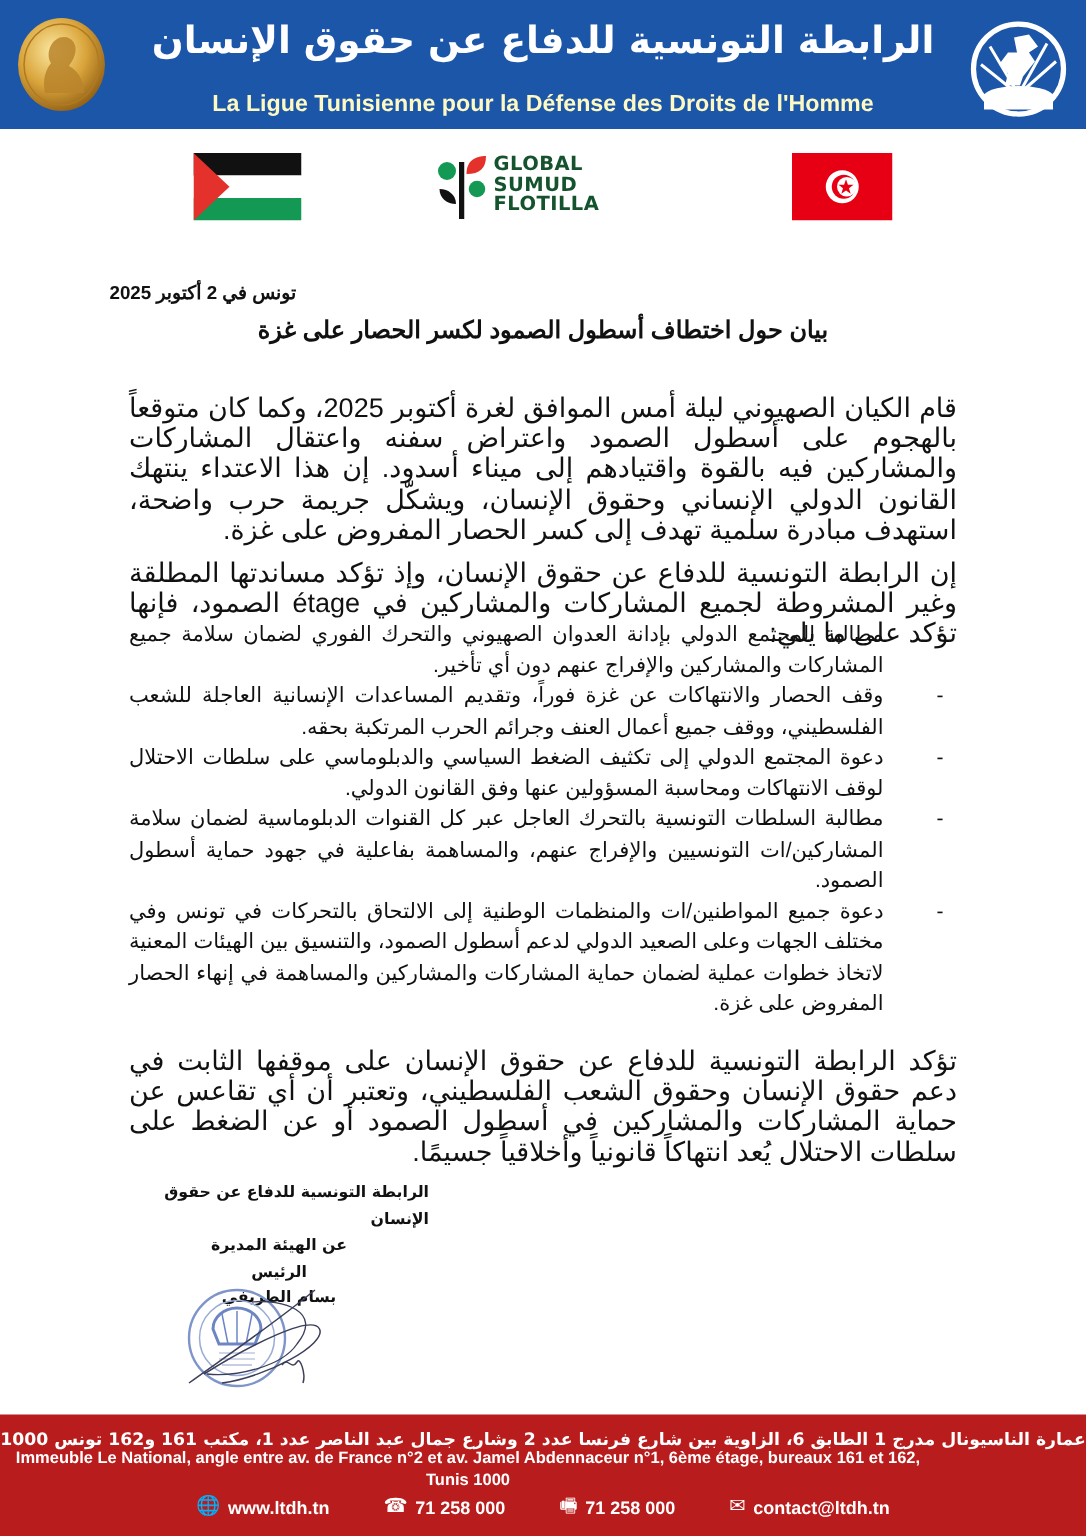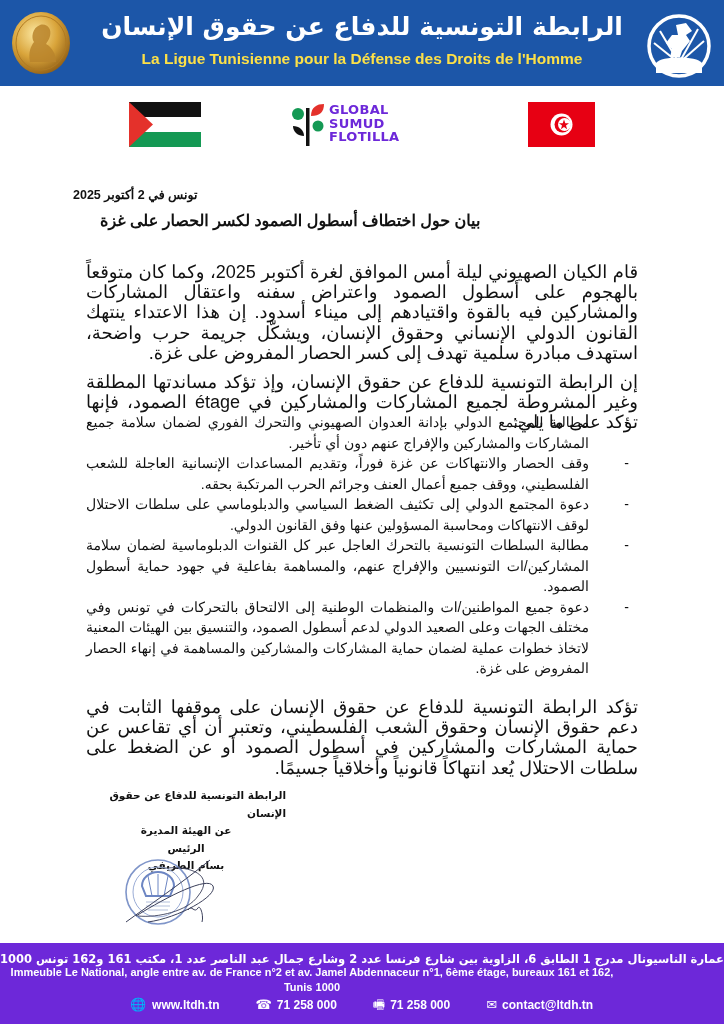--- a/index.html
+++ b/index.html
@@ -13,48 +13,48 @@
   }
   .header .medal { position: absolute; left: 10px; top: 10px; width: 62px; height: 66px; }
   .header .ltdh-logo { position: absolute; left: 646px; top: 13px; width: 66px; height: 66px; }
   .header .title-ar {
     position: absolute; left: 90px; width: 544px; top: 10px;
     text-align: center; direction: rtl;
     color: #fff; font-weight: bold; font-size: 25px; line-height: 34px;
     font-family: "DejaVu Sans", sans-serif;
   }
   .header .title-fr {
-    position: absolute; left: 90px; width: 544px; top: 49px;
-    text-align: center; color: #fde047; font-weight: bold; font-size: 15.5px; line-height: 20px;
+    position: absolute; left: 90px; width: 544px; top: 60px;
+    text-align: center; color: #fef9c3; font-weight: bold; font-size: 15.5px; line-height: 20px;
     font-family: "Liberation Sans", sans-serif;
   }
 
   
   .flag-ps { position: absolute; left: 129px; top: 102px; width: 72px; height: 45px; }
   .flag-tn { position: absolute; left: 528px; top: 102px; width: 67px; height: 45px; }
   .gsf { position: absolute; left: 290px; top: 102px; width: 130px; height: 46px; }
   .gsf .mark { position: absolute; left: 0; top: 0; width: 36px; height: 46px; }
   .gsf .words {
     position: absolute; left: 39px; top: 1px;
     font-family: "DejaVu Sans", sans-serif; font-weight: bold;
-    font-size: 13px; line-height: 13.5px; color: #6d28d9; letter-spacing: 0.3px;
+    font-size: 13px; line-height: 13.5px; color: #14532d; letter-spacing: 0.3px;
   }
   .gsf .words div { display: block; }
 
   
   .doc { direction: rtl; font-family: "Liberation Sans", sans-serif; }
   .date {
     position: absolute; left: 73px; top: 187px; width: 200px;
     direction: rtl; text-align: left;
     font-weight: bold; font-size: 12.5px; line-height: 16px;
   }
   .date span { unicode-bidi: isolate; }
   .doc-title {
     position: absolute; left: 100px; width: 524px; top: 210px;
-    text-align: left; direction: rtl;
+    text-align: center; direction: rtl;
     font-weight: bold; font-size: 16px; line-height: 22px;
   }
   .para {
     position: absolute; left: 86px; width: 552px;
     direction: rtl; text-align: justify; text-align-last: right;
     font-size: 18px; line-height: 20.2px;
   }
   .p1 { top: 262px; }
   .p2 { top: 372px; }
   .p3 { top: 697px; }
@@ -77,21 +77,21 @@
     position: absolute; left: 86px; top: 787px; width: 200px;
     direction: rtl; text-align: center;
     font-family: "DejaVu Sans", sans-serif; font-weight: bold; font-size: 10.5px; line-height: 17.5px;
   }
   .sig .line0 { text-align: right; }
   .stamp { position: absolute; left: 118px; top: 856px; width: 110px; height: 72px; }
 
   
   .footer {
     position: absolute; left: 0; top: 943px; width: 724px; height: 81px;
-    background: #6d28d9; color: #fff;
+    background: #b91c1c; color: #fff;
   }
   .footer .addr-ar {
     position: absolute; left: 0; width: 724px; top: 8px;
     text-align: center; direction: rtl; font-weight: bold; font-size: 11.5px; line-height: 16px;
     font-family: "DejaVu Sans", sans-serif;
   }
   .footer .addr-fr {
     position: absolute; left: 0; width: 624px; top: 22px;
     text-align: center; font-weight: bold; font-size: 11px; line-height: 15px;
     font-family: "Liberation Sans", sans-serif;

